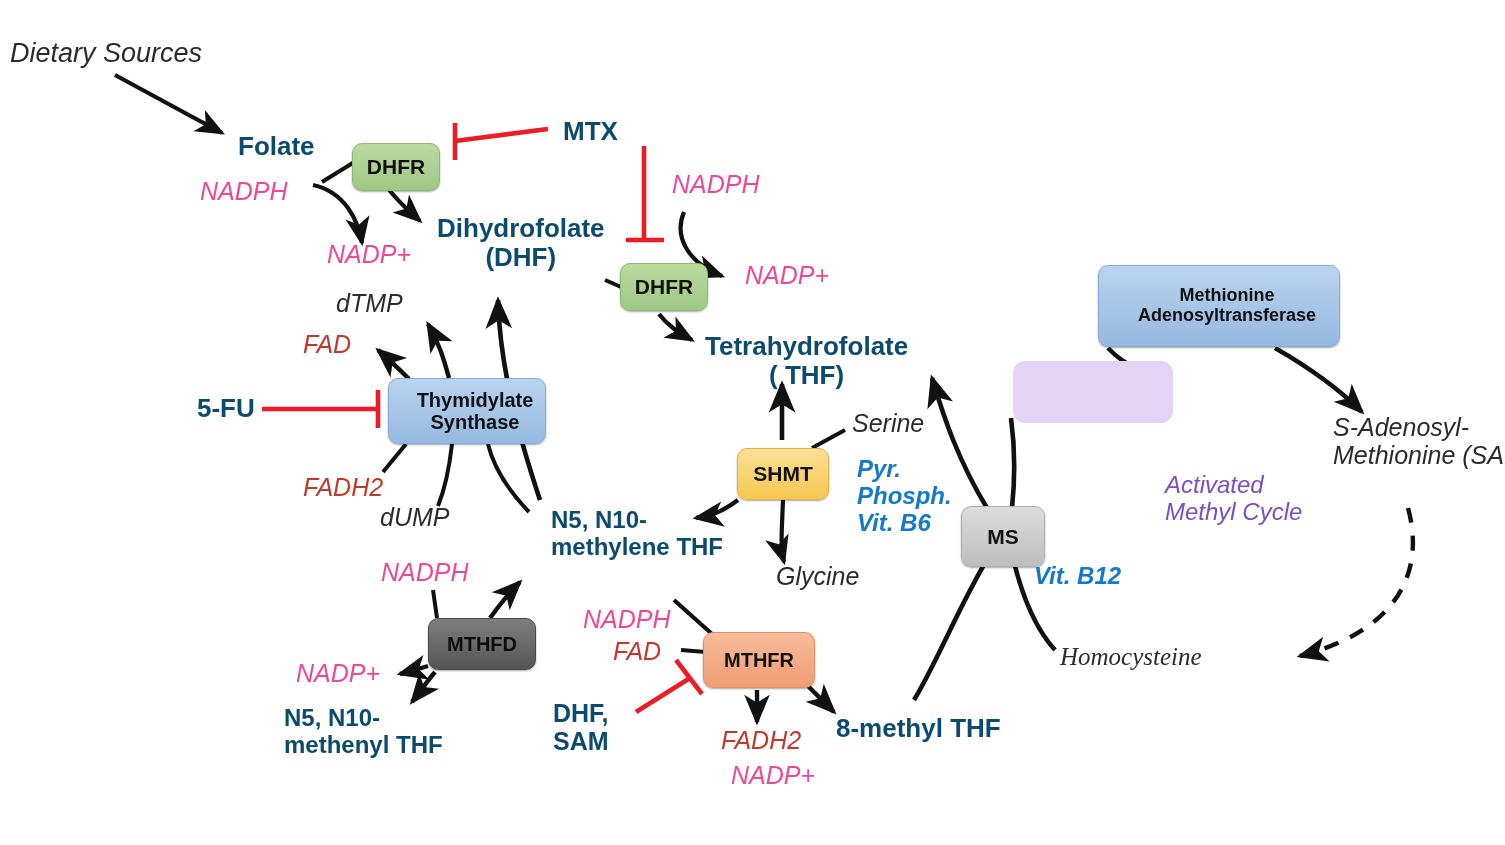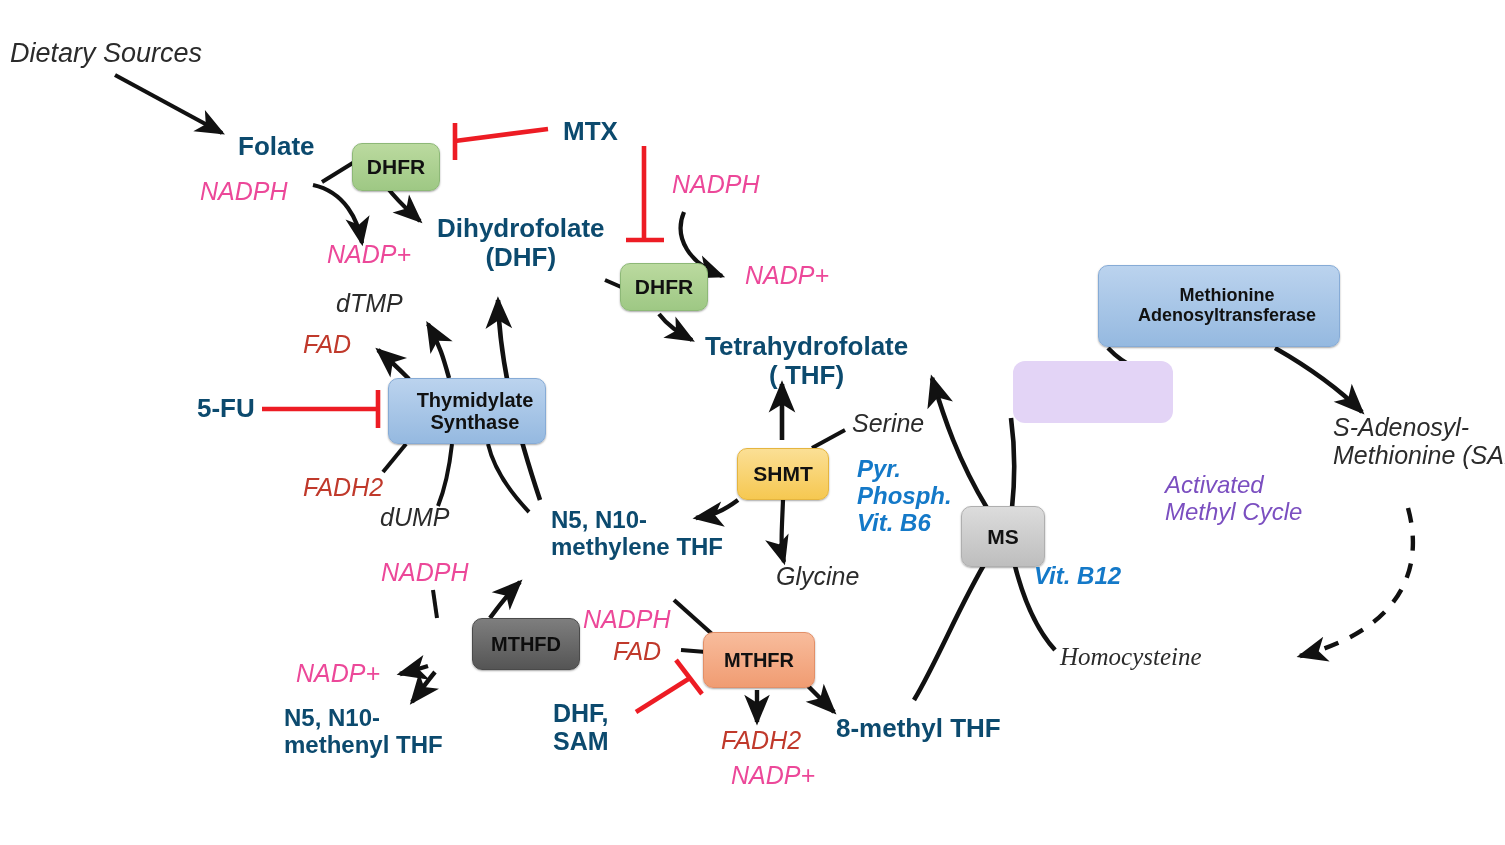--- a/index.html
+++ b/index.html
@@ -163,21 +163,21 @@
 
   <div class="ebox ebox-green" style="left:620px;top:263px;width:88px;height:48px;font-size:21px;">DHFR</div>
 
   <div class="ebox ebox-blue" style="left:388px;top:378px;width:158px;height:66px;font-size:20px;white-space:pre-line;">Thymidylate
 Synthase</div>
 
   <div class="ebox ebox-amber" style="left:737px;top:448px;width:92px;height:52px;font-size:21px;">SHMT</div>
 
   <div class="ebox ebox-gray" style="left:961px;top:506px;width:84px;height:61px;font-size:21px;">MS</div>
 
-  <div class="ebox ebox-darkgray" style="left:428px;top:618px;width:108px;height:52px;font-size:20px;margin-left:44px;">MTHFD</div>
+  <div class="ebox ebox-darkgray" style="left:428px;top:618px;width:108px;height:52px;font-size:20px;">MTHFD</div>
 
   <div class="ebox ebox-salmon" style="left:703px;top:632px;width:112px;height:56px;font-size:20px;">MTHFR</div>
 
   <div class="ebox ebox-blue" style="left:1098px;top:265px;width:242px;height:82px;font-size:18px;white-space:pre-line;">Methionine
 Adenosyltransferase</div>
 
   <div class="lbl ital-black" style="left:10px;top:38px;font-size:27px;">Dietary Sources</div>
 
   <div class="lbl bold-black" style="left:238px;top:132px;font-size:26px;">Folate</div>
 

